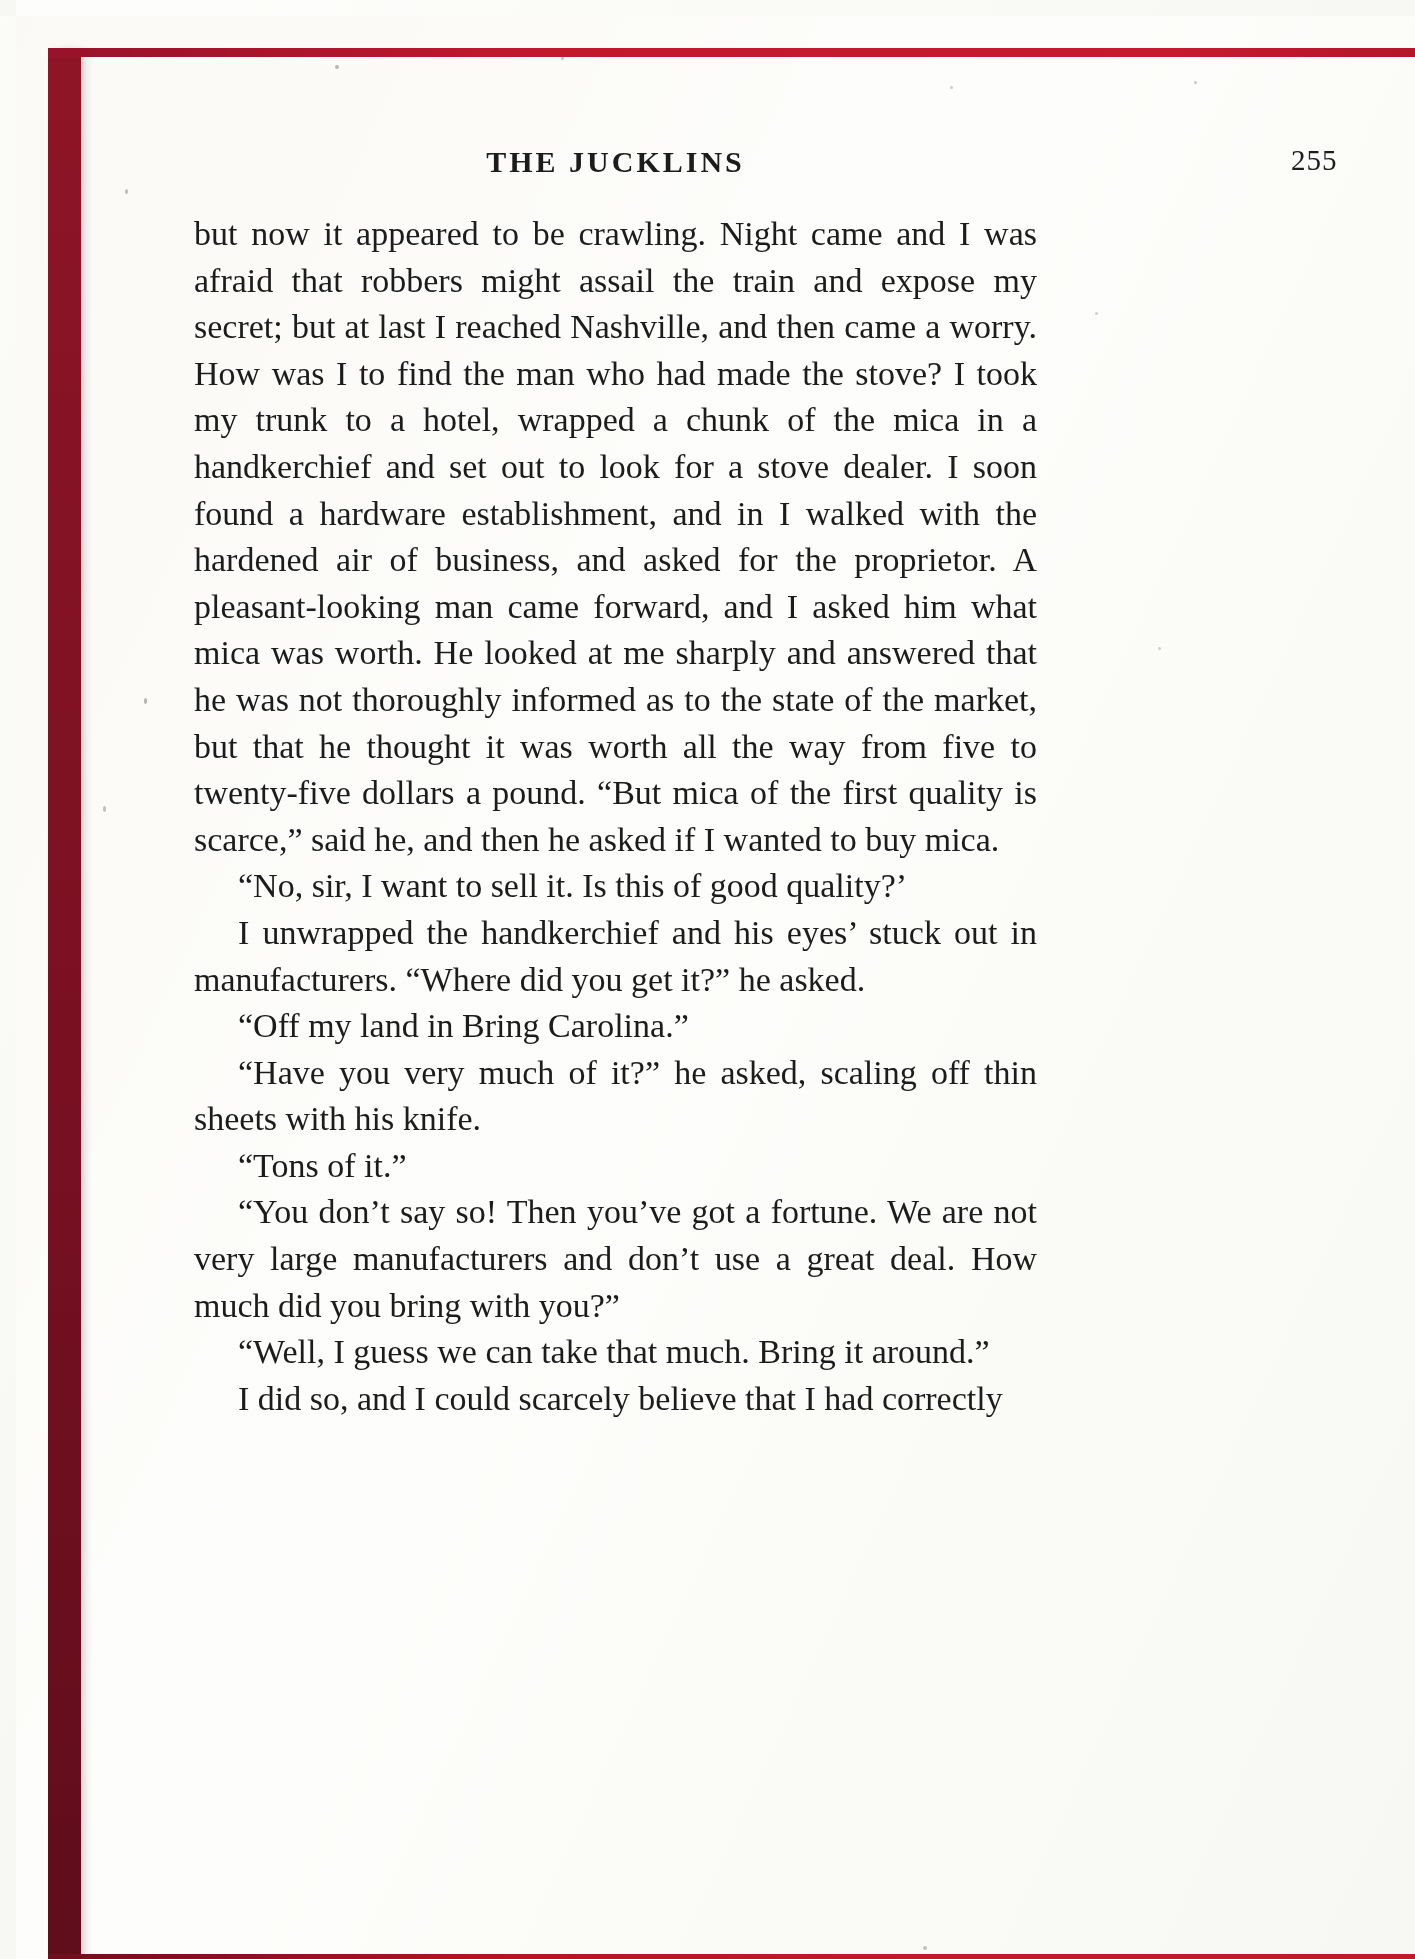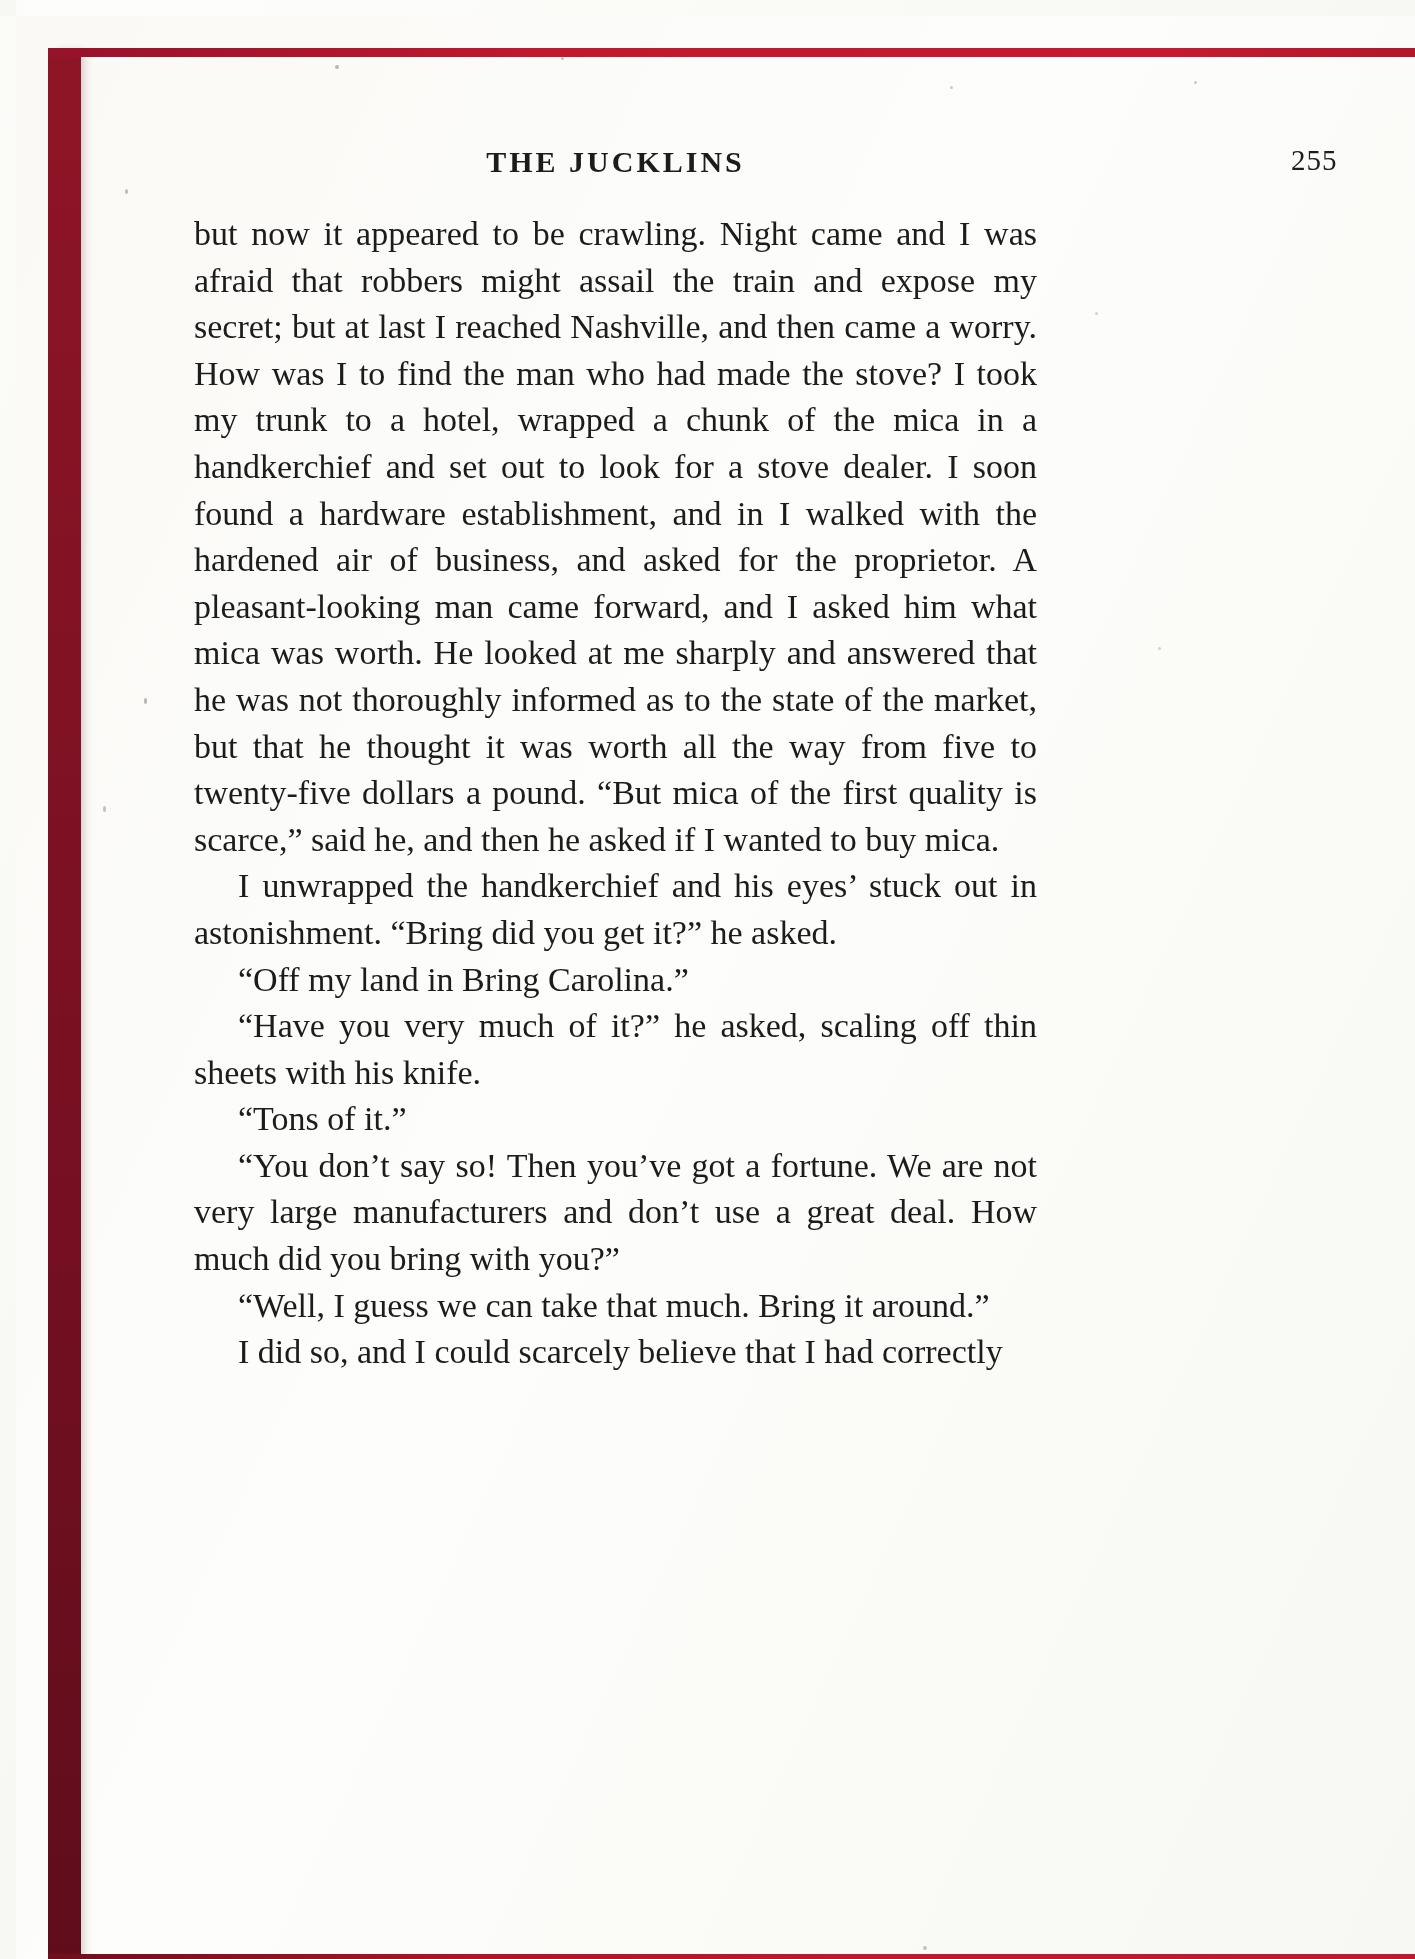--- a/index.html
+++ b/index.html
@@ -56,21 +56,22 @@
 
 <div class="edge-top"></div>
 <div class="edge-left"></div>
 <div class="edge-bottom"></div>
 
 <div class="header-title">THE JUCKLINS</div>
 <div class="page-number">255</div>
 
 <main class="text-block">
   <p>but now it appeared to be crawling. Night came and I was afraid that robbers might assail the train and expose my secret; but at last I reached Nashville, and then came a worry. How was I to find the man who had made the stove? I took my trunk to a hotel, wrapped a chunk of the mica in a handkerchief and set out to look for a stove dealer. I soon found a hardware establishment, and in I walked with the hardened air of business, and asked for the proprietor. A pleasant-looking man came forward, and I asked him what mica was worth. He looked at me sharply and answered that he was not thoroughly informed as to the state of the market, but that he thought it was worth all the way from five to twenty-five dollars a pound. “But mica of the first quality is scarce,” said he, and then he asked if I wanted to buy mica.</p>
-  <p class="indent">I unwrapped the handkerchief and his eyes’ stuck out in astonishment. “Bring did you get it?” he asked.</p>
+  <p class="indent">“No, sir, I want to sell it. Is this of good quality?’</p>
+  <p class="indent">I unwrapped the handkerchief and his eyes’ stuck out in manufacturers. “Where did you get it?” he asked.</p>
   <p class="indent">“Off my land in Bring Carolina.”</p>
   <p class="indent">“Have you very much of it?” he asked, scaling off thin sheets with his knife.</p>
   <p class="indent">“Tons of it.”</p>
   <p class="indent">“You don’t say so! Then you’ve got a fortune. We are not very large manufacturers and don’t use a great deal. How much did you bring with you?”</p>
   <p class="indent">“Well, I guess we can take that much. Bring it around.”</p>
   <p class="indent">I did so, and I could scarcely believe that I had correctly</p>
 </main>
 
 <span class="speck" style="left:287px; top:17px;  width:4px; height:4px; opacity:.55;"></span>
 <span class="speck" style="left:513px; top:9px;   width:3px; height:3px; opacity:.45;"></span>

